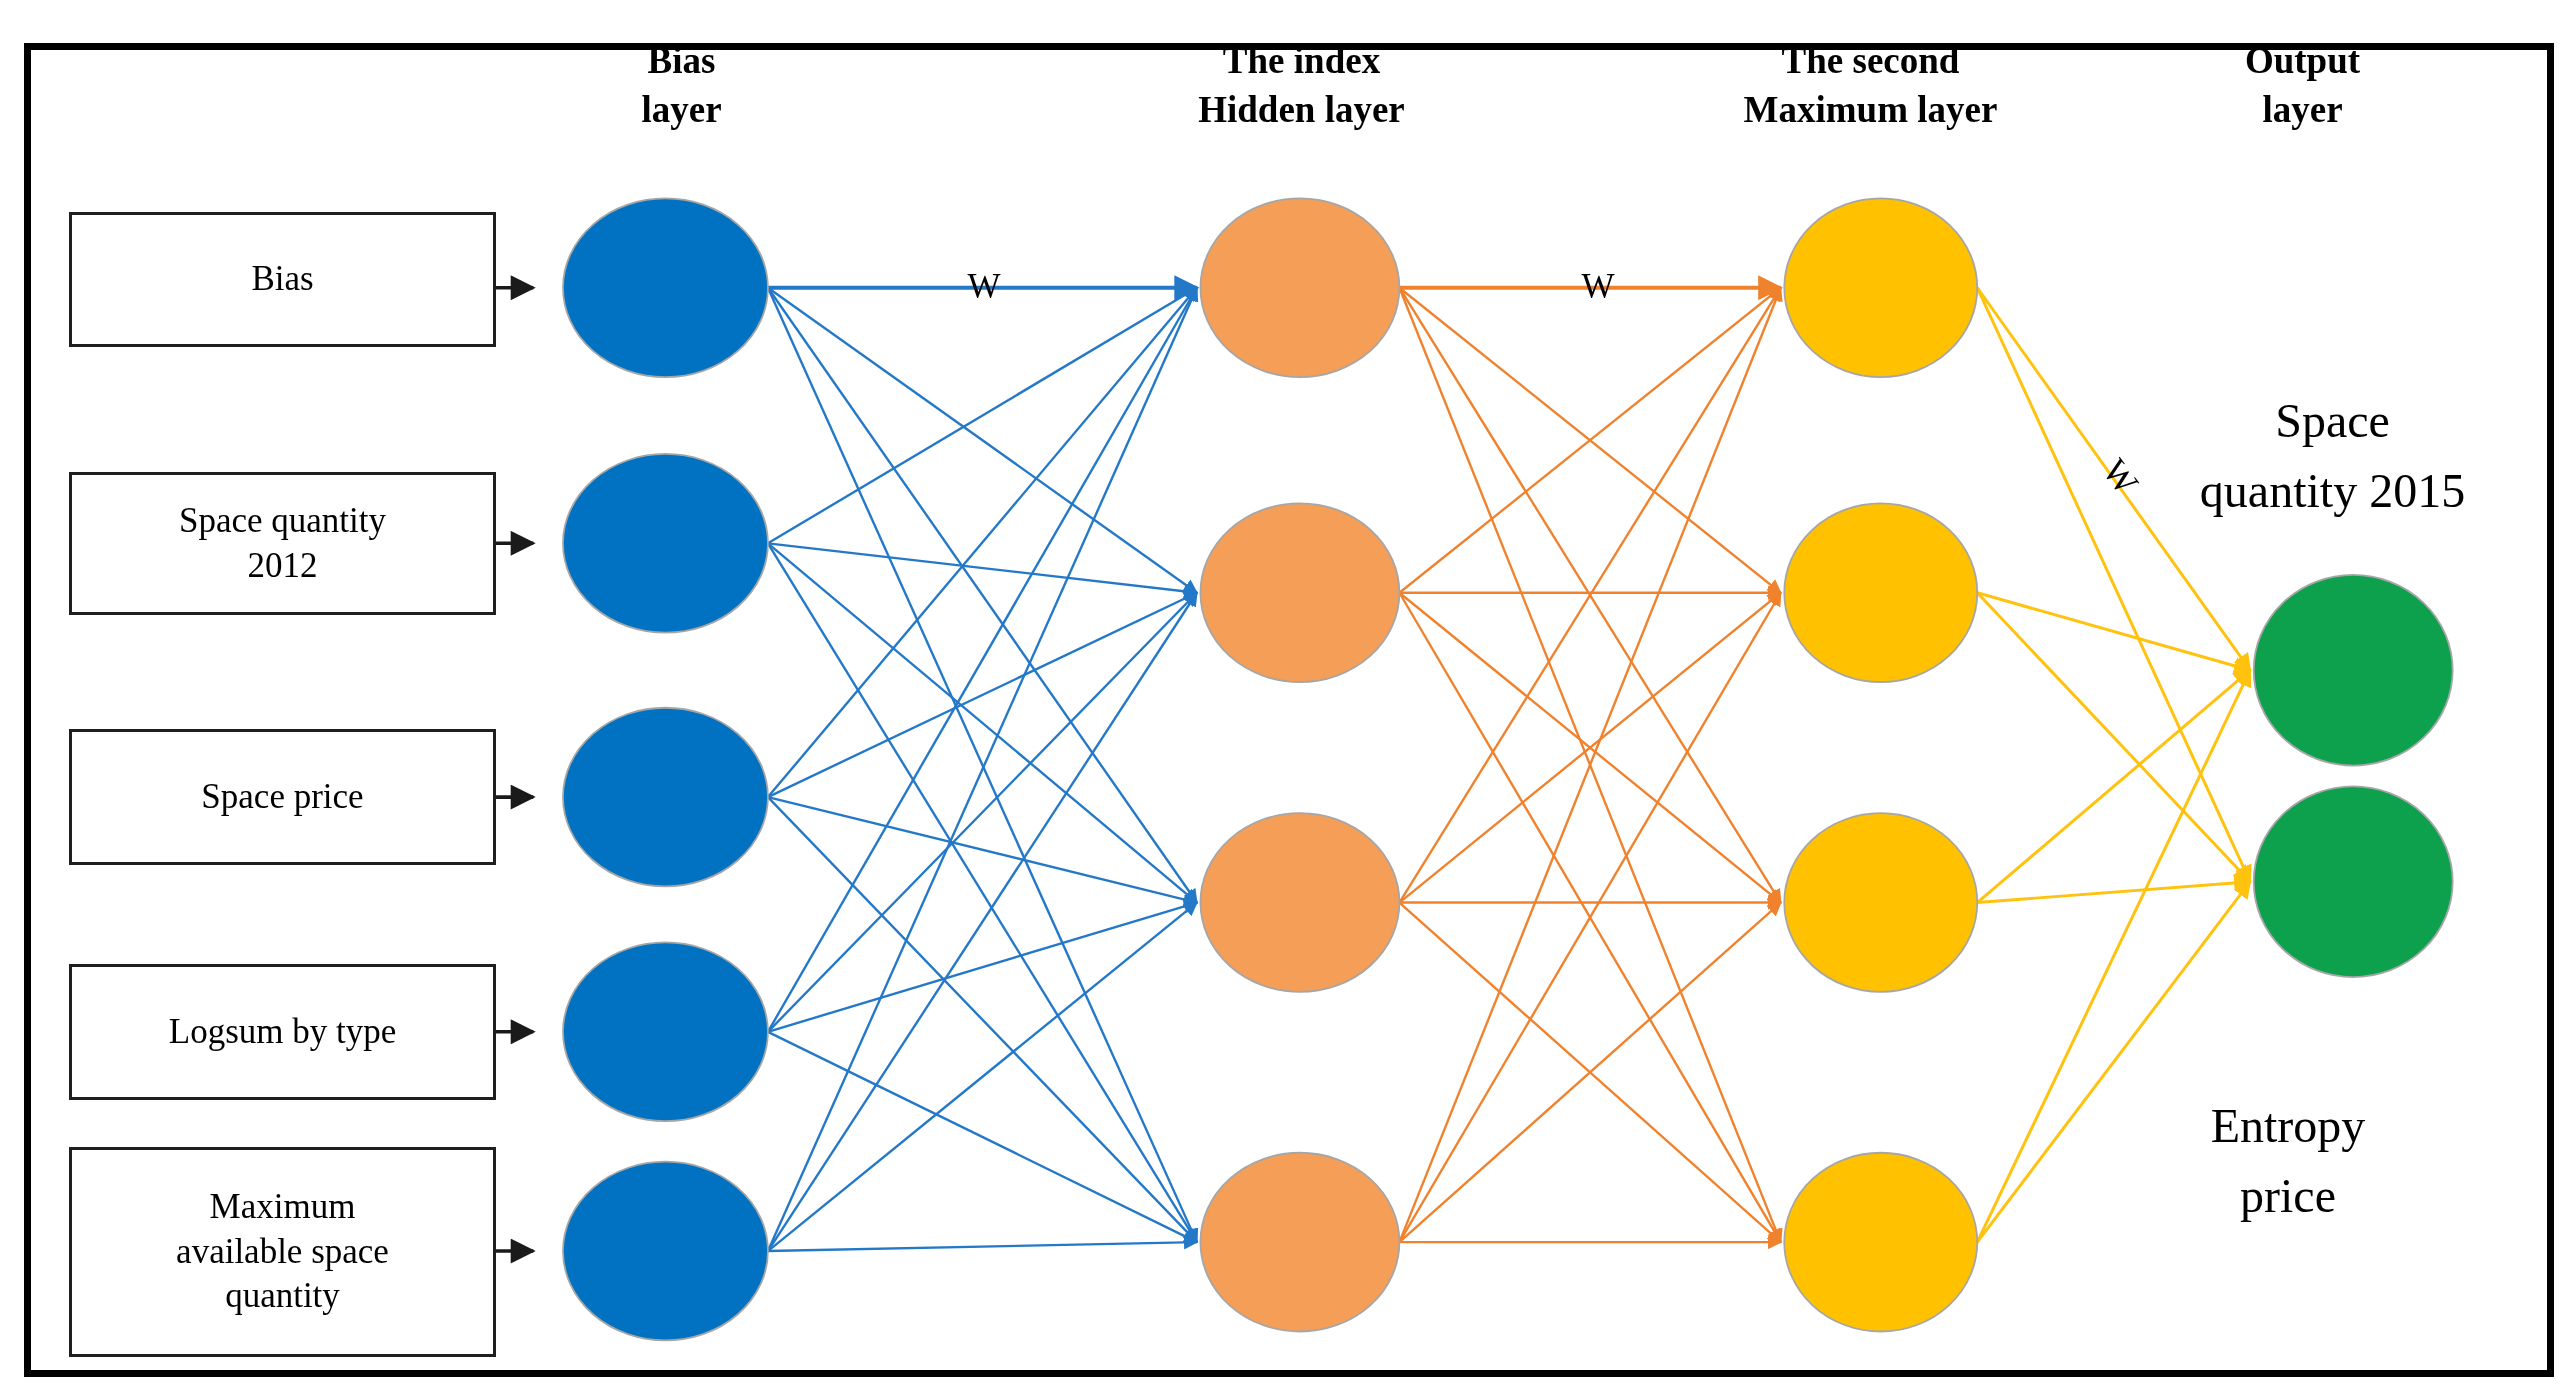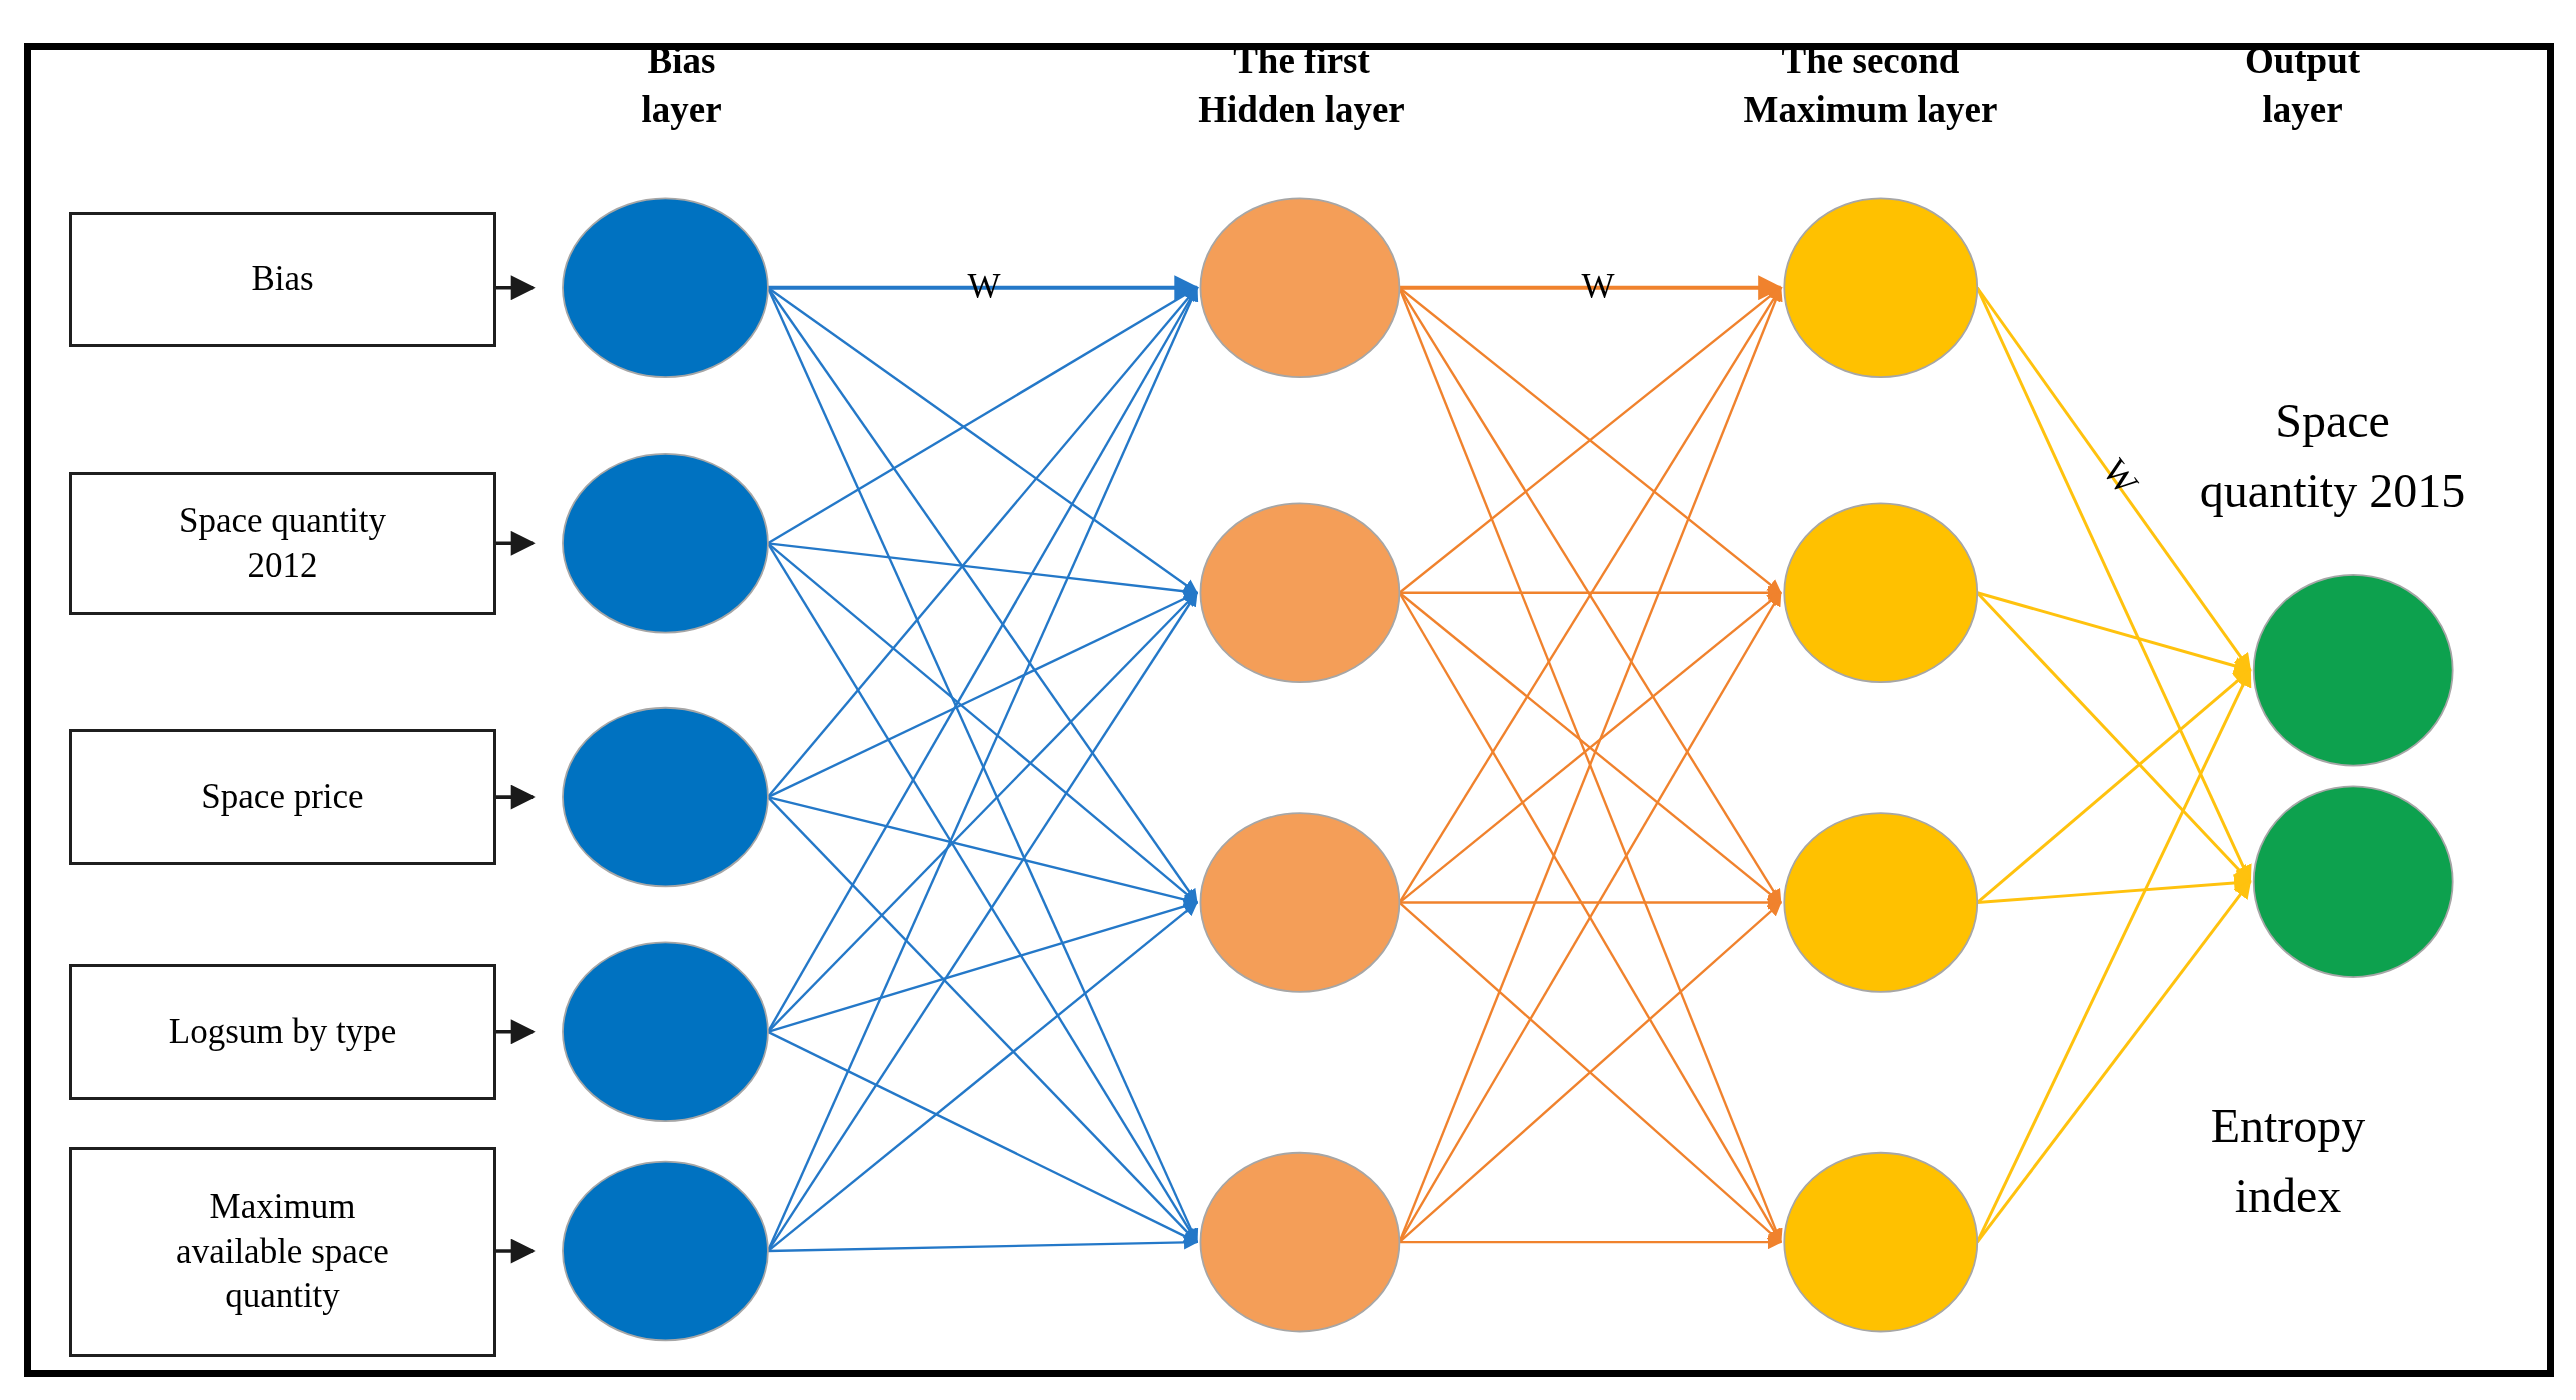--- a/index.html
+++ b/index.html
@@ -132,38 +132,38 @@
       <ellipse cx="3157" cy="483" rx="162" ry="150" fill="#ffc100" stroke="#a6a6a6" stroke-width="3"></ellipse>
       <ellipse cx="3157" cy="995" rx="162" ry="150" fill="#ffc100" stroke="#a6a6a6" stroke-width="3"></ellipse>
       <ellipse cx="3157" cy="1515" rx="162" ry="150" fill="#ffc100" stroke="#a6a6a6" stroke-width="3"></ellipse>
       <ellipse cx="3157" cy="2085" rx="162" ry="150" fill="#ffc100" stroke="#a6a6a6" stroke-width="3"></ellipse>
       <ellipse cx="3950" cy="1125" rx="167" ry="160" fill="#0da14e" stroke="#a6a6a6" stroke-width="3"></ellipse>
       <ellipse cx="3950" cy="1480" rx="167" ry="160" fill="#0da14e" stroke="#a6a6a6" stroke-width="3"></ellipse>
     </svg>
 
   <div class="hdr" style="left:503px;  top:37px; width:357px;">Bias
 layer</div>
-  <div class="hdr" style="left:1105px; top:37px; width:393px;">The first
+  <div class="hdr" style="left:1105px; top:37px; width:393px;">The index
 Hidden layer</div>
   <div class="hdr" style="left:1674px; top:37px; width:393px;">The second
 Maximum layer</div>
   <div class="hdr" style="left:2124px; top:37px; width:357px;">Output
 layer</div>
 
   <div class="inbox" style="top:212px;  height:135px;">Bias</div>
   <div class="inbox" style="top:472px;  height:143px;">Space quantity
 2012</div>
   <div class="inbox" style="top:729px; height:136px;">Space price</div>
   <div class="inbox" style="top:964px; height:136px;">Logsum by type</div>
   <div class="inbox" style="top:1147px; height:210px;">Maximum
 available space
 quantity</div>
 
   <div class="outlabel" style="left:2142px; top:386px;  width:381px;">Space
 quantity 2015</div>
   <div class="outlabel" style="left:2139px; top:1091px; width:298px;">Entropy
-index</div>
+price</div>
 
   <span class="wlabel" style="left:984px; top:287px;">W</span>
   <span class="wlabel" style="left:1598px; top:287px;">W</span>
   <span class="wlabel rot" style="left:2120px; top:477px;">W</span>
 </div>
 
 
 </body></html>

